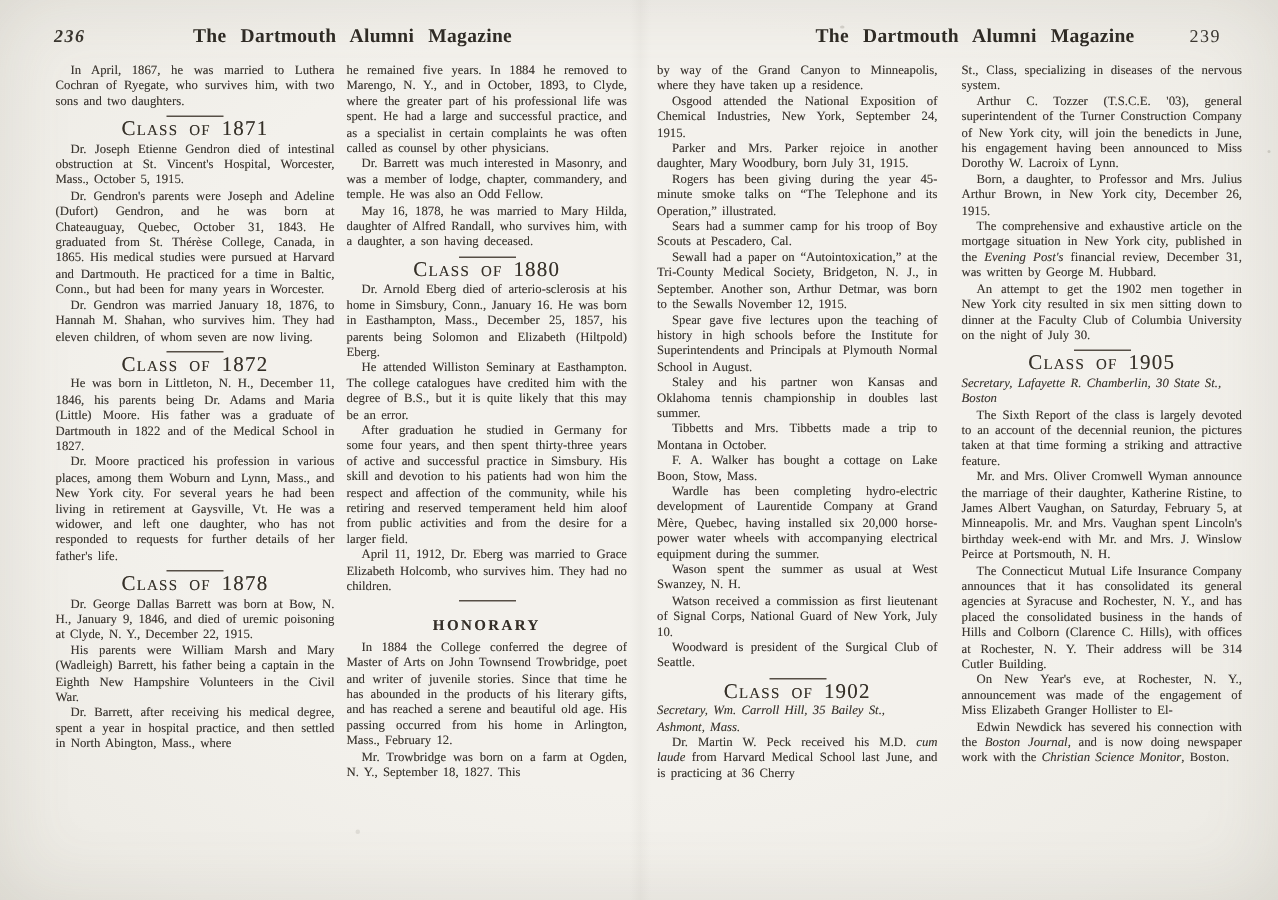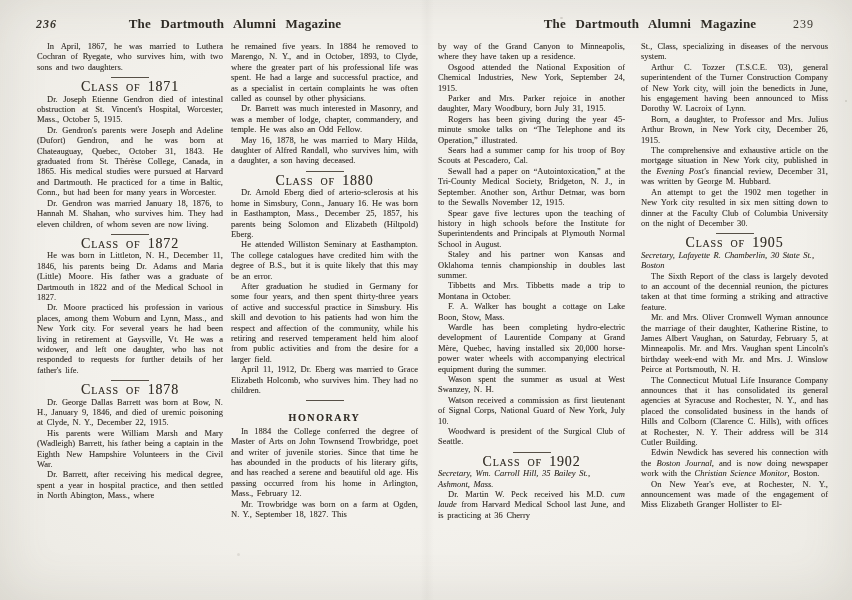--- a/index.html
+++ b/index.html
@@ -149,26 +149,26 @@
     <div class="rule"></div>
     <div class="class-heading">Class of 1902</div>
     <div class="secretary">Secretary, Wm. Carroll Hill, 35 Bailey St., Ashmont, Mass.</div>
     <div class="para">Dr. Martin W. Peck received his M.D. <i>cum laude</i> from Harvard Medical School last June, and is practicing at 36 Cherry</div>
   </div>
 <div id="col-r2" class="col">
     <div class="para cont">St., Class, specializing in diseases of the nervous system.</div>
     <div class="para">Arthur C. Tozzer (T.S.C.E. '03), general superintendent of the Turner Construction Company of New York city, will join the benedicts in June, his engagement having been announced to Miss Dorothy W. Lacroix of Lynn.</div>
     <div class="para">Born, a daughter, to Professor and Mrs. Julius Arthur Brown, in New York city, December 26, 1915.</div>
     <div class="para">The comprehensive and exhaustive article on the mortgage situation in New York city, published in the <i>Evening Post's</i> financial review, December 31, was written by George M. Hubbard.</div>
-    <div class="para">An attempt to get the 1902 men together in New York city resulted in six men sitting down to dinner at the Faculty Club of Columbia University on the night of December 30.</div>
+    <div class="para">An attempt to get the 1902 men together in New York city resulted in six men sitting down to dinner at the Faculty Club of Columbia University on the night of July 30.</div>
     <div class="rule"></div>
     <div class="class-heading">Class of 1905</div>
     <div class="secretary">Secretary, Lafayette R. Chamberlin, 30 State St., Boston</div>
     <div class="para">The Sixth Report of the class is largely devoted to an account of the decennial reunion, the pictures taken at that time forming a striking and attractive feature.</div>
     <div class="para">Mr. and Mrs. Oliver Cromwell Wyman announce the marriage of their daughter, Katherine Ristine, to James Albert Vaughan, on Saturday, February 5, at Minneapolis. Mr. and Mrs. Vaughan spent Lincoln's birthday week-end with Mr. and Mrs. J. Winslow Peirce at Portsmouth, N. H.</div>
     <div class="para">The Connecticut Mutual Life Insurance Company announces that it has consolidated its general agencies at Syracuse and Rochester, N. Y., and has placed the consolidated business in the hands of Hills and Colborn (Clarence C. Hills), with offices at Rochester, N. Y. Their address will be 314 Cutler Building.</div>
+    <div class="para">On New Year's eve, at Rochester, N. Y., announcement was made of the engagement of Miss Elizabeth Granger Hollister to El-</div>
     <div class="para">Edwin Newdick has severed his connection with the <i>Boston Journal</i>, and is now doing newspaper work with the <i>Christian Science Monitor</i>, Boston.</div>
-    <div class="para">On New Year's eve, at Rochester, N. Y., announcement was made of the engagement of Miss Elizabeth Granger Hollister to El-</div>
   </div>
 
 <div id="speck-1" class="speck"></div>
 <div id="speck-2" class="speck"></div>
 <div id="speck-3" class="speck"></div>
 
 </body></html>

